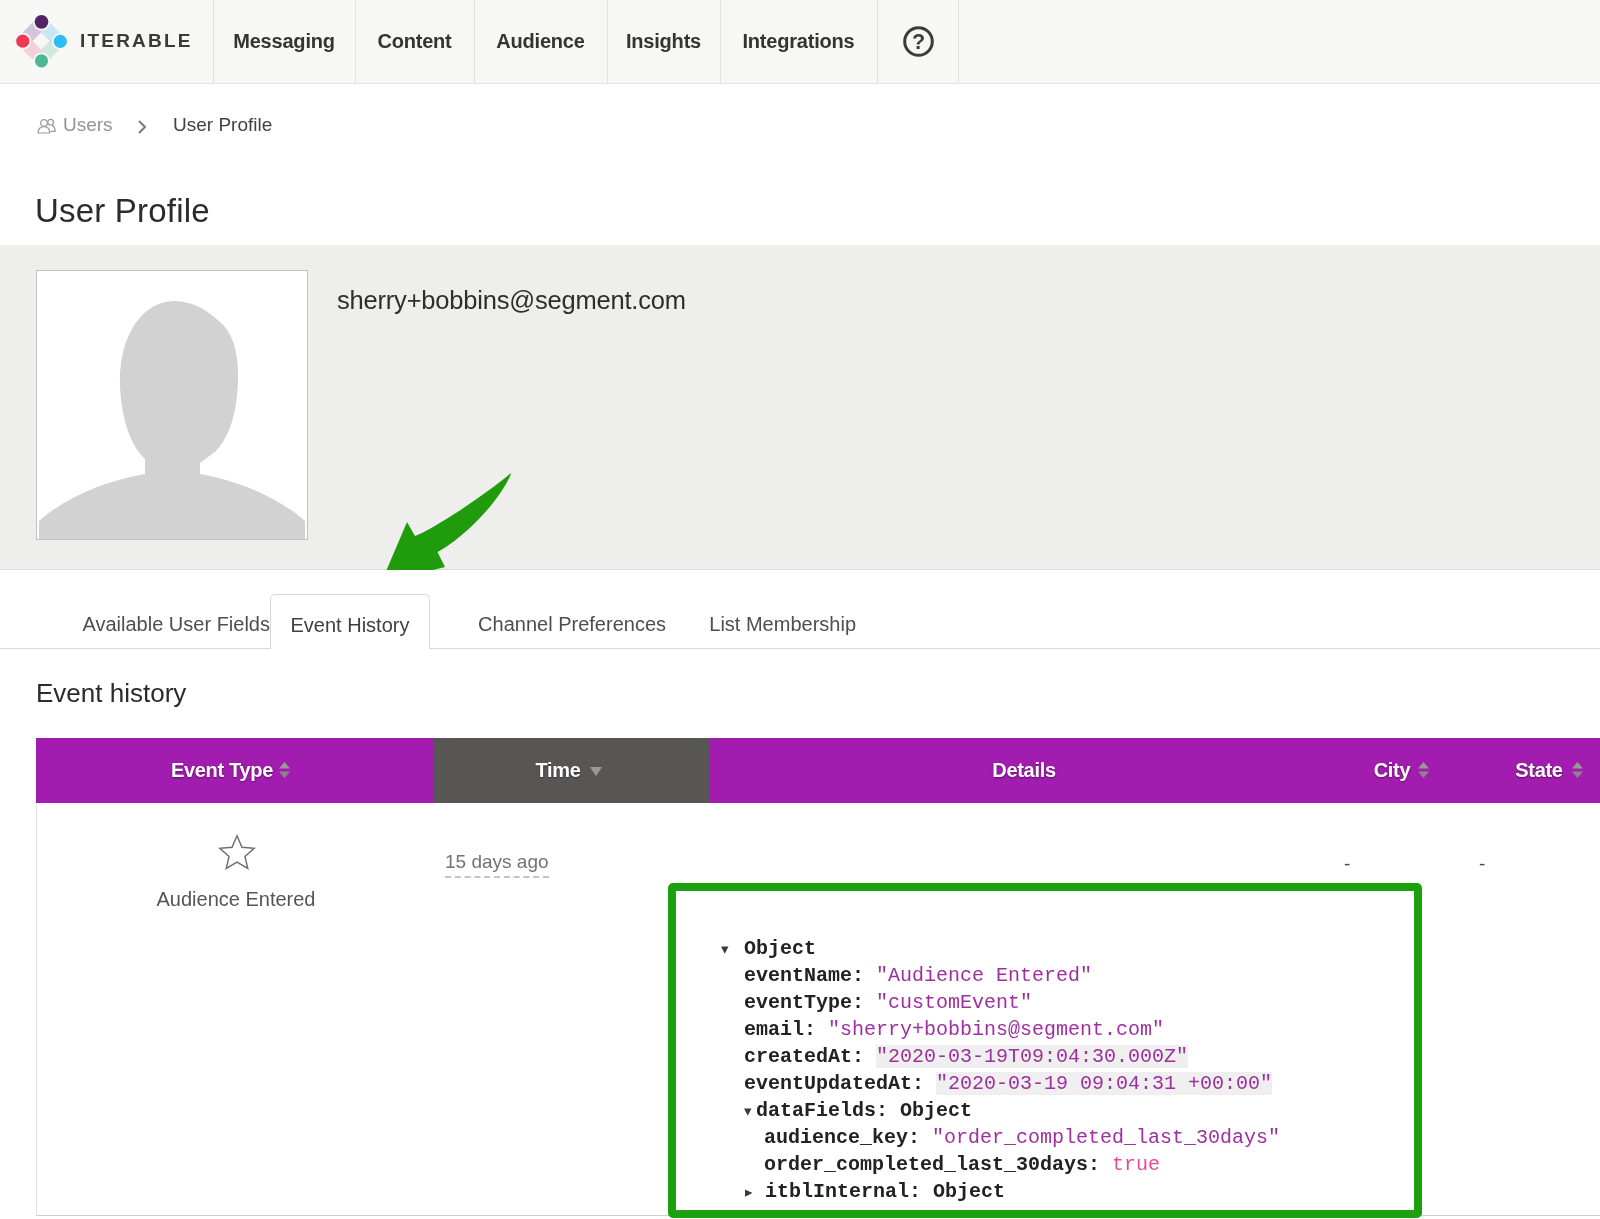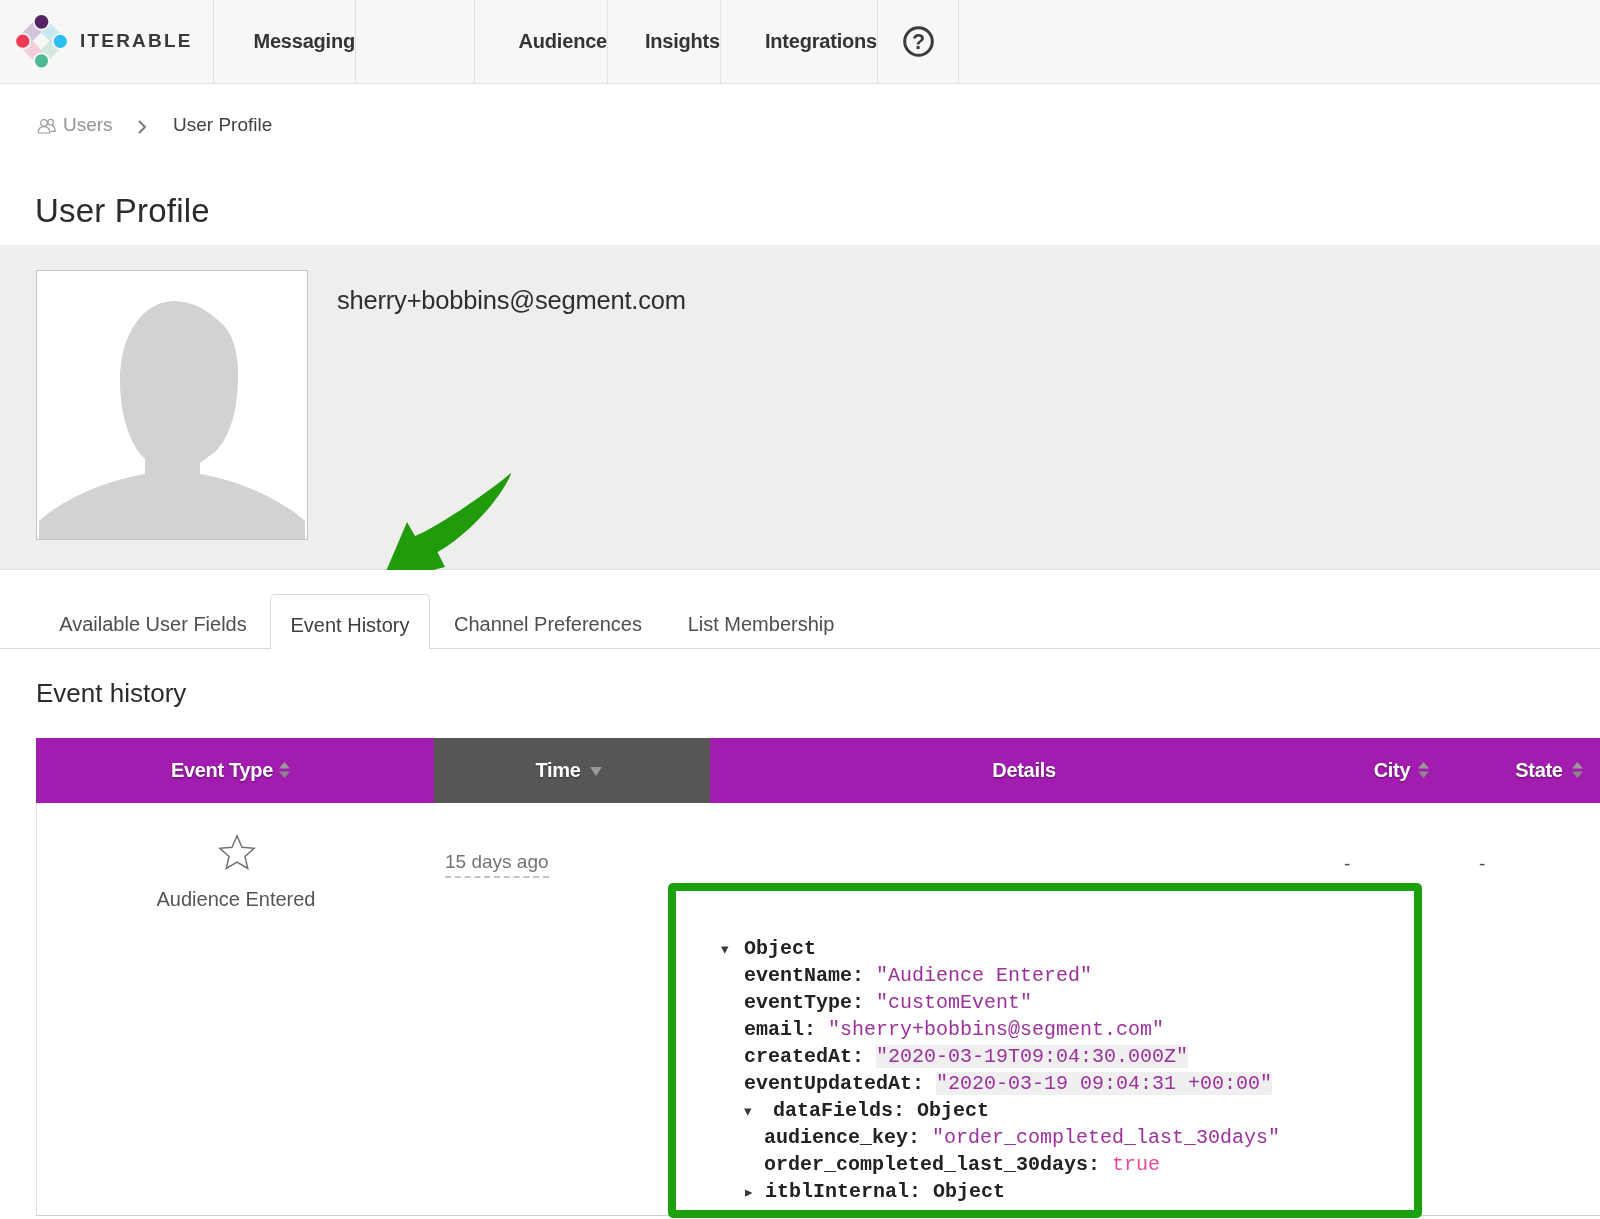--- a/index.html
+++ b/index.html
@@ -1,33 +1,33 @@
 <!DOCTYPE html>
 <html><head>
 <meta charset="utf-8">
 <style>
   * { margin:0; padding:0; box-sizing:border-box; }
   html,body { width:1600px; height:1219px; background:#fff; font-family:"Liberation Sans", sans-serif; overflow:hidden; }
   .abs { position:absolute; }
   
   #nav { position:absolute; left:0; top:0; width:1600px; height:84px; background:#f7f7f6; border-bottom:1px solid #e2e2e0; }
   .sep { position:absolute; top:0; width:1px; height:84px; background:#e2e2e0; }
-  .navitem { position:absolute; top:0; height:84px; line-height:82px; text-align:right; font-weight:bold; font-size:20px; color:#343434; letter-spacing:-0.2px; }
+  .navitem { position:absolute; top:0; height:84px; line-height:82px; text-align:center; font-weight:bold; font-size:20px; color:#343434; letter-spacing:-0.2px; }
   
   #crumb { position:absolute; left:36px; top:114px; height:24px; font-size:19px; color:#949494; }
   
   #h1 { position:absolute; left:35px; top:192px; font-size:33px; color:#2b2b2b; font-weight:400; letter-spacing:0.2px; }
   
   #band { position:absolute; left:0; top:245px; width:1600px; height:325px; background:#eeeeec; border-bottom:1px solid #dcdcda; }
   #avatar { position:absolute; left:36px; top:25px; width:272px; height:270px; background:#fff; border:1px solid #c2c2c2; }
   #email { position:absolute; left:337px; top:41px; font-size:25.5px; color:#2e2e2e; letter-spacing:-0.2px; }
   
   #tabs { position:absolute; left:0; top:570px; width:1600px; height:120px; background:#fff; }
   #tabline { position:absolute; left:0; top:78px; width:1600px; height:1px; background:#d9d9d9; }
-  .tab { position:absolute; top:25px; height:54px; line-height:58px; font-size:20px; color:#4e4e4e; text-align:center; }
+  .tab { position:absolute; top:25px; height:54px; line-height:58px; font-size:20px; color:#4e4e4e; text-align:right; }
   #activetab { position:absolute; left:270px; top:24px; width:160px; height:55px; background:#fff; border:1px solid #d9d9d9; border-bottom:none; border-radius:5px 5px 0 0; line-height:60px; font-size:20px; color:#3f3f3f; text-align:center; }
   
   #evh { position:absolute; left:36px; top:678px; font-size:26px; color:#2b2b2b; }
   
   #thead { position:absolute; left:36px; top:738px; width:1564px; height:65px; background:#a21caf; color:#fff; }
   #timecell { position:absolute; left:398px; top:0; width:276px; height:65px; background:#585555; }
   .hlabel { position:absolute; top:0; height:65px; line-height:65px; text-align:center; font-weight:bold; font-size:20px; letter-spacing:-0.3px; color:#fff; text-shadow:0 1px 2px rgba(0,0,0,0.45); }
   #tbody { position:absolute; left:36px; top:803px; width:1564px; height:413px; background:#fff; border-left:1px solid #e2e2e2; border-bottom:1px solid #cfcfcf; }
   
   #jsonbox { position:absolute; left:668px; top:883px; width:754px; height:335px; background:#fff; border:8px solid #1ca10e; border-radius:5px; }
@@ -57,20 +57,21 @@
   </svg>
   <div class="abs" style="left:80px;top:0;height:84px;line-height:82px;font-weight:bold;font-size:19px;letter-spacing:2.2px;color:#3a3a3a;">ITERABLE</div>
   <div class="sep" style="left:213px"></div>
   <div class="sep" style="left:355px"></div>
   <div class="sep" style="left:474px"></div>
   <div class="sep" style="left:607px"></div>
   <div class="sep" style="left:720px"></div>
   <div class="sep" style="left:877px"></div>
   <div class="sep" style="left:958px"></div>
   <div class="navitem" style="left:213px;width:142px">Messaging</div>
+  <div class="navitem" style="left:355px;width:119px">Content</div>
   <div class="navitem" style="left:474px;width:133px">Audience</div>
   <div class="navitem" style="left:607px;width:113px">Insights</div>
   <div class="navitem" style="left:720px;width:157px">Integrations</div>
   <svg class="abs" style="left:903px;top:26px" width="31" height="31" viewBox="0 0 31 31">
     <circle cx="15.5" cy="15.5" r="13.8" fill="none" stroke="#3b3b3b" stroke-width="3"></circle>
     <text x="15.5" y="23" text-anchor="middle" font-family="Liberation Sans" font-weight="bold" font-size="21.5" fill="#3b3b3b">?</text>
   </svg>
 </div>
 
 <div id="crumb">
@@ -151,19 +152,19 @@
 <div id="jsonbox">
   <div style="position:relative;width:100%;height:100%;">
     <div class="jline tri" style="left:45px;top:44px">▾</div>
     <div class="jline mono" style="left:68px;top:44px"><span class="k">Object</span></div>
     <div class="jline mono" style="left:68px;top:71px"><span class="k">eventName:</span> <span class="v">"Audience Entered"</span></div>
     <div class="jline mono" style="left:68px;top:98px"><span class="k">eventType:</span> <span class="v">"customEvent"</span></div>
     <div class="jline mono" style="left:68px;top:125px"><span class="k">email:</span> <span class="v">"sherry+bobbins@segment.com"</span></div>
     <div class="jline mono" style="left:68px;top:152px"><span class="k">createdAt:</span> <span class="vbg">"2020-03-19T09:04:30.000Z"</span></div>
     <div class="jline mono" style="left:68px;top:179px"><span class="k">eventUpdatedAt:</span> <span class="vbg">"2020-03-19 09:04:31 +00:00"</span></div>
     <div class="jline tri" style="left:68px;top:206px">▾</div>
-    <div class="jline mono" style="left:97px;top:206px"><span class="k">dataFields:</span> <span class="k">Object</span></div>
+    <div class="jline mono" style="left:80px;top:206px"><span class="k">dataFields:</span> <span class="k">Object</span></div>
     <div class="jline mono" style="left:88px;top:233px"><span class="k">audience_key:</span> <span class="v">"order_completed_last_30days"</span></div>
     <div class="jline mono" style="left:88px;top:260px"><span class="k">order_completed_last_30days:</span> <span class="vr">true</span></div>
     <div class="jline tri" style="left:69px;top:287px">▸</div>
     <div class="jline mono" style="left:89px;top:287px"><span class="k">itblInternal:</span> <span class="k">Object</span></div>
   </div>
 </div>
 
 </body></html>

